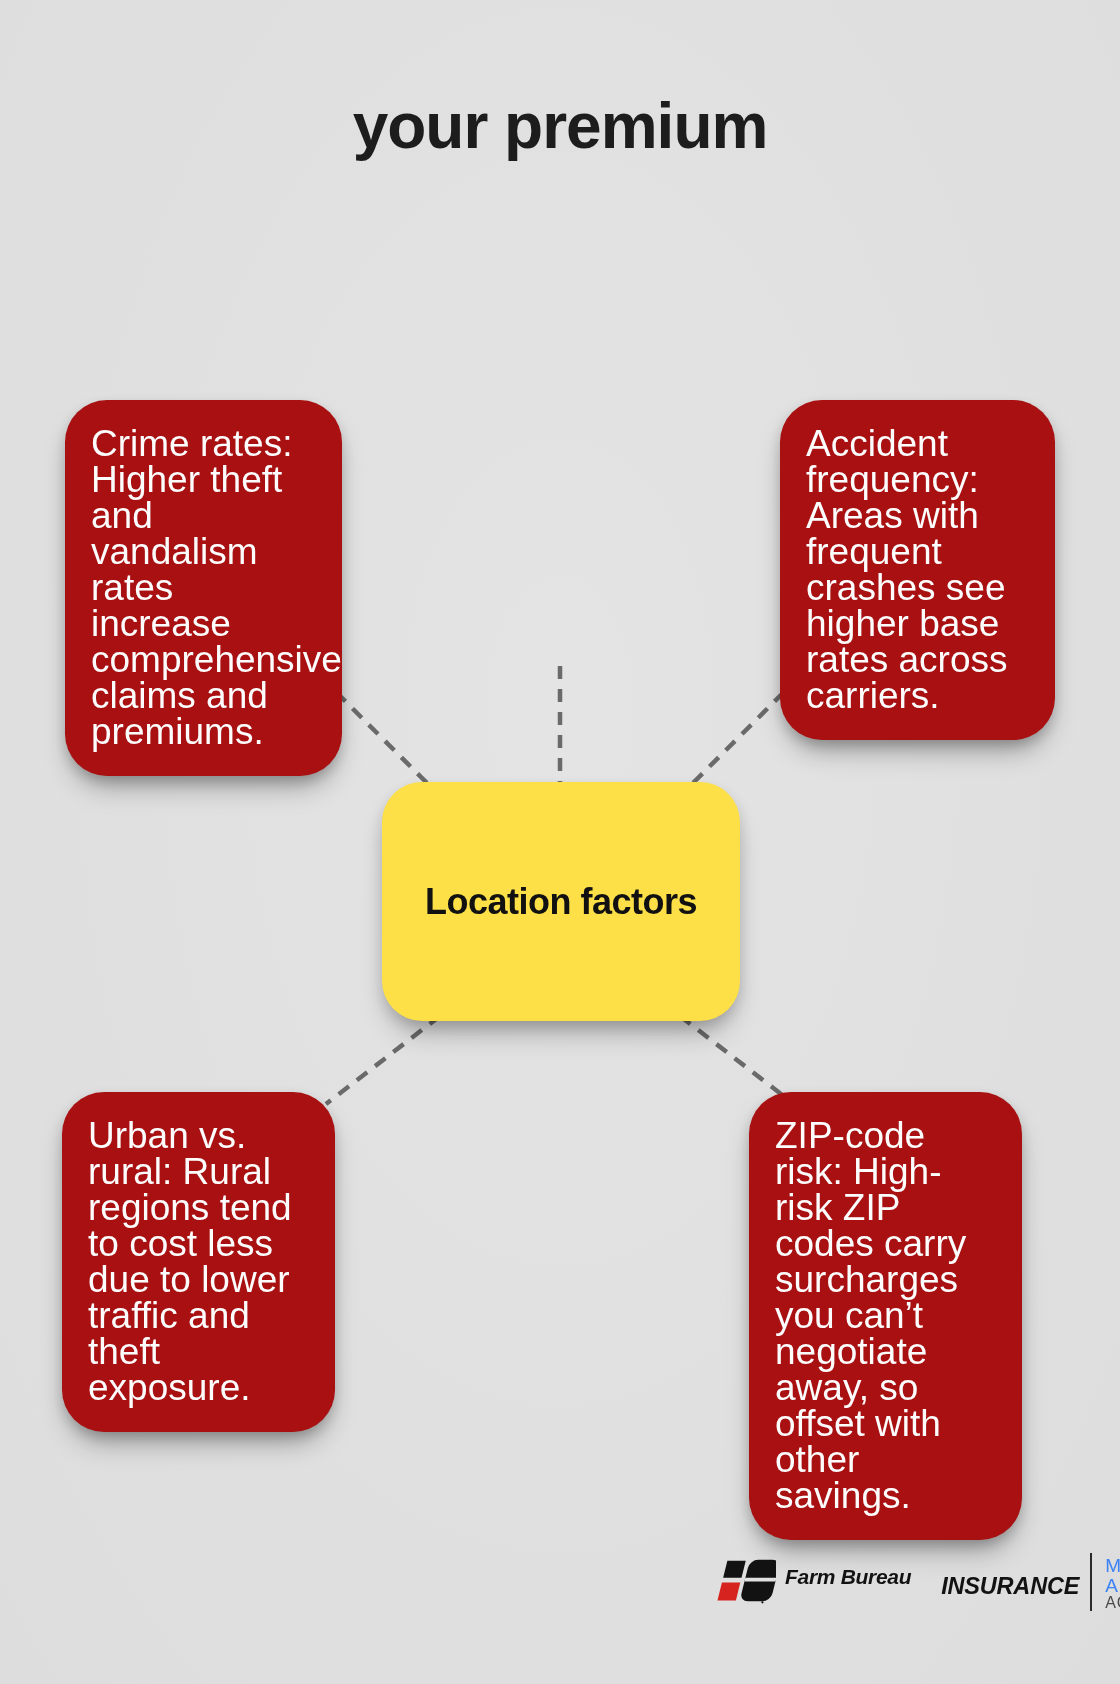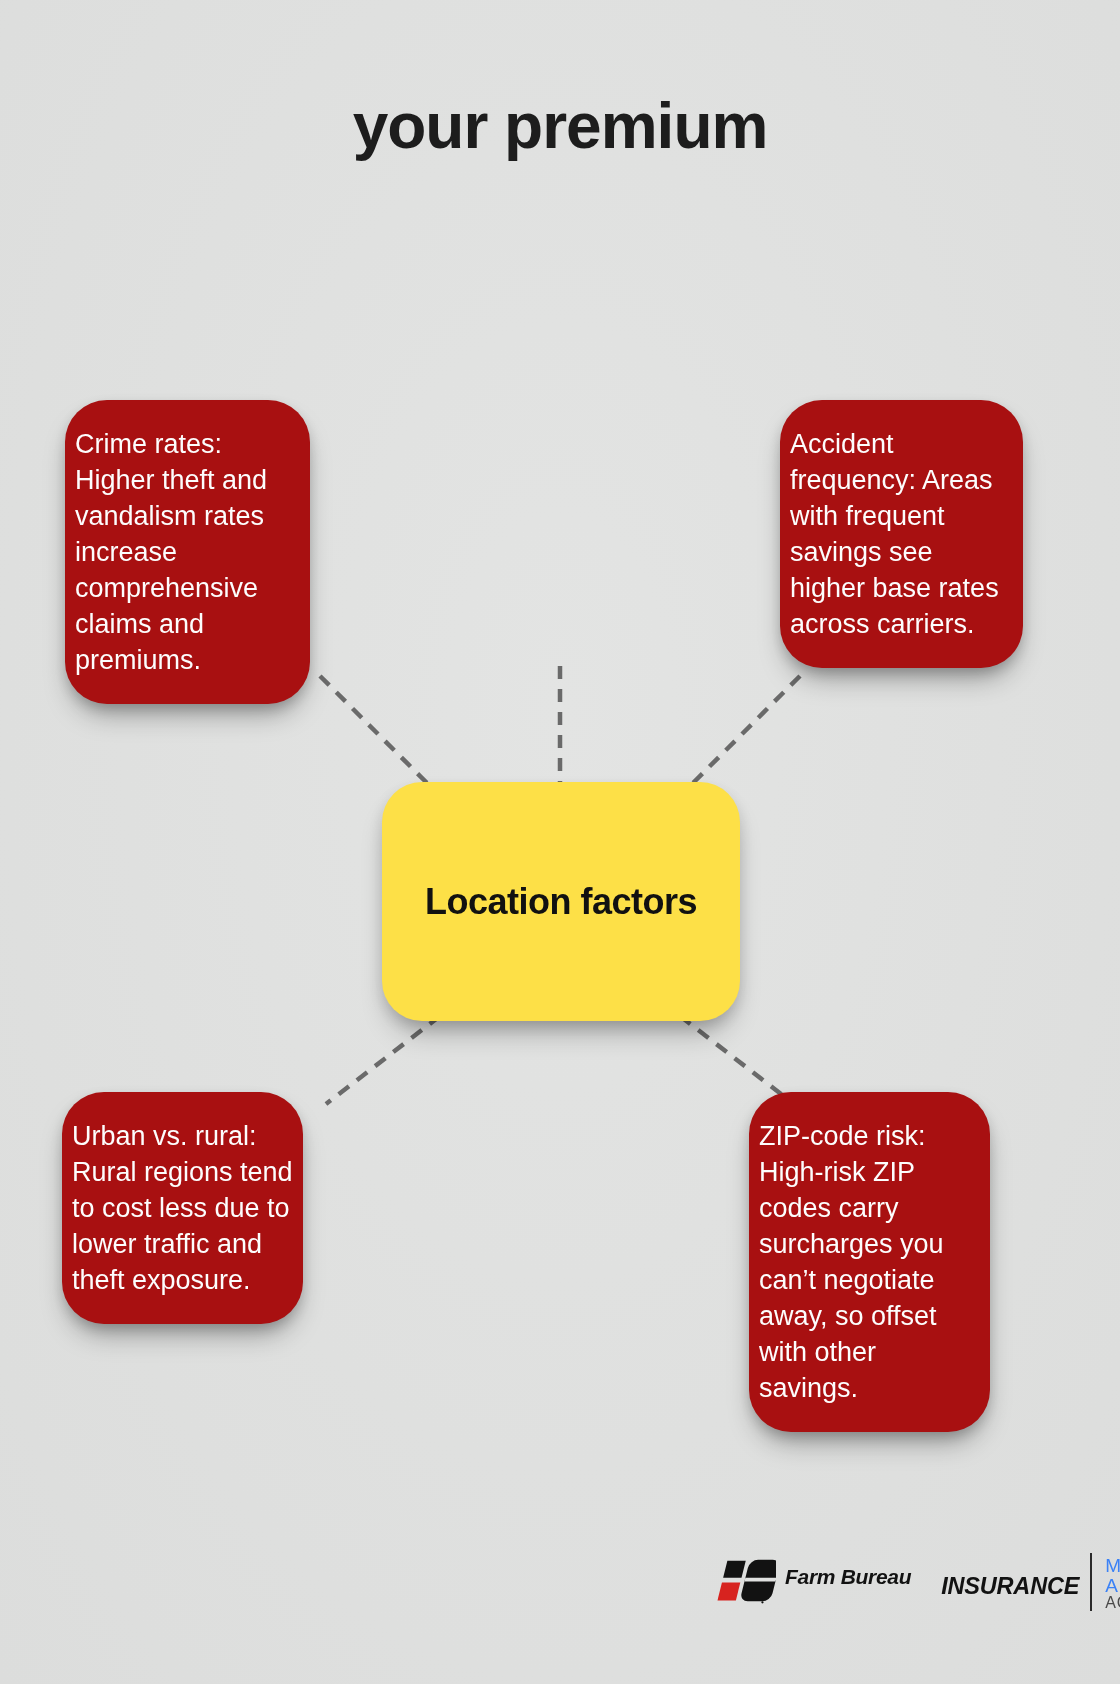--- a/index.html
+++ b/index.html
@@ -23,22 +23,22 @@
   
   .connectors { position: absolute; left: 0; top: 0; width: 1120px; height: 1684px; }
   .connectors line { stroke: #6a6a6a; stroke-width: 4.5; stroke-dasharray: 13 10; }
 
   
   .factor {
     position: absolute;
     background: #a81011;
     border-radius: 42px;
     color: #fdfdfd;
-    font-size: 27px; line-height: 36px;
-    padding: 26px 10px;
+    font-size: 37px; line-height: 36px;
+    padding: 26px 26px;
     box-shadow: 0 16px 28px -8px rgba(0,0,0,0.38), 0 5px 12px rgba(0,0,0,0.14);
   }
   .box-crime    { left: 65px;  top: 400px;  width: 225px; }
   .box-traffic  { left: 420px; top: 400px;  width: 230px; }
   .box-accident { left: 780px; top: 400px;  width: 223px; }
   .box-urban    { left: 62px;  top: 1092px; width: 221px; }
   .box-zip      { left: 749px; top: 1092px; width: 221px; }
 
   
   .center-node {
@@ -86,21 +86,21 @@
 
   <svg class="connectors" viewBox="0 0 1120 1684" aria-hidden="true">
     <line x1="320" y1="676" x2="437" y2="793"></line>
     <line x1="560" y1="666" x2="560" y2="786"></line>
     <line x1="800" y1="676" x2="683" y2="793"></line>
     <line x1="440" y1="1016" x2="326" y2="1104"></line>
     <line x1="680" y1="1016" x2="794" y2="1104"></line>
   </svg>
 
   <div class="factor box-crime">Crime rates: Higher theft and vandalism rates increase comprehensive claims and premiums.</div>
-  <div class="factor box-accident">Accident frequency: Areas with frequent savings see higher base rates across carriers.</div>
+  <div class="factor box-accident">Accident frequency: Areas with frequent crashes see higher base rates across carriers.</div>
   <div class="factor box-urban">Urban vs. rural: Rural regions tend to cost less due to lower traffic and theft exposure.</div>
   <div class="factor box-zip">ZIP-code risk: High-risk ZIP codes carry surcharges you can’t negotiate away, so offset with other savings.</div>
 
   <div class="center-node">
     <span>Location factors</span>
   </div>
 
   <div class="footer">
     <svg class="fb-mark" viewBox="0 0 124 92" aria-hidden="true">
       <g transform="skewX(-14) translate(24 0)">

